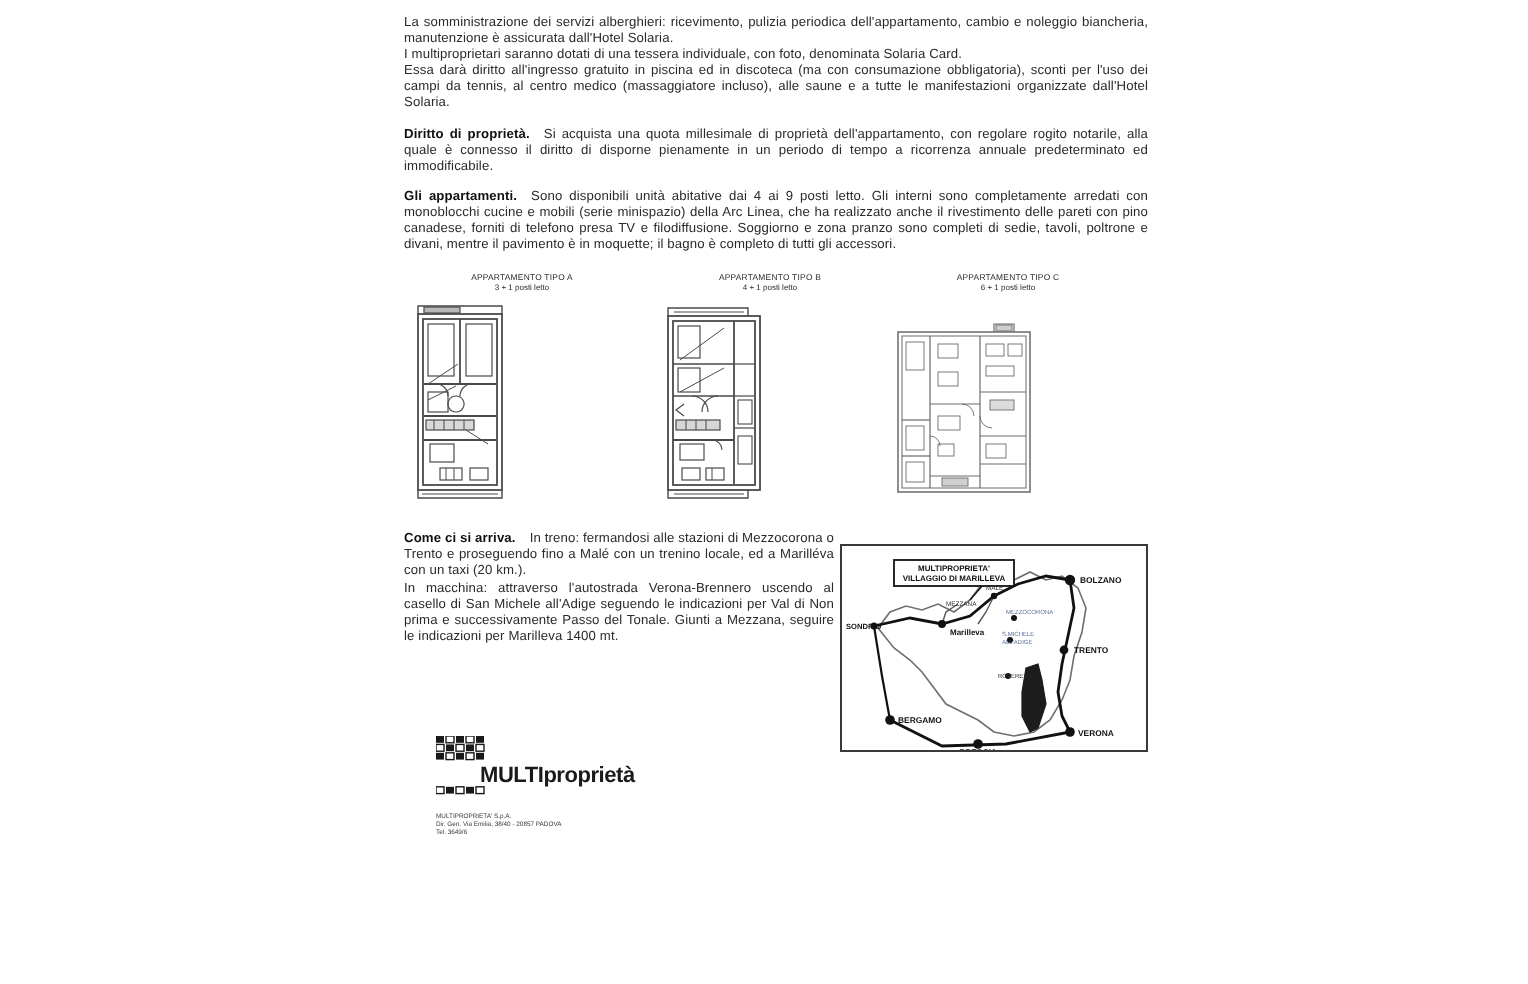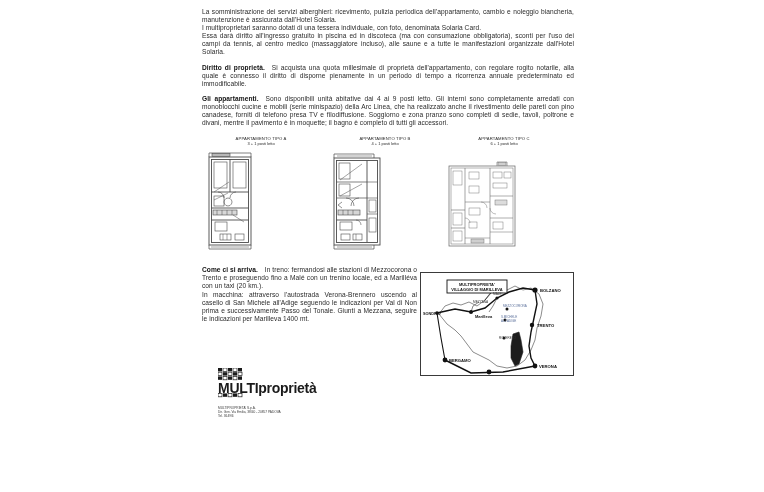--- a/index.html
+++ b/index.html
@@ -116,26 +116,27 @@
 
   
   .logo-wrap {
     position: absolute;
     left: 16px;
     top: 360px;
     width: 130px;
   }
   .logo-grid svg { display: block; }
   .logo-word {
-    font-size: 14px;
+    font-size: 11px;
     font-weight: bold;
     letter-spacing: -0.02em;
     color: #1a1a1a;
     line-height: 9px;
     white-space: nowrap;
+    margin-left: 22px;
   }
   .logo-word .thin {
     font-weight: bold;
   }
   .addr {
     margin-top: 8px;
     font-size: 3.2px;
     line-height: 4.0px;
     color: #3a3a3a;
     white-space: nowrap;

